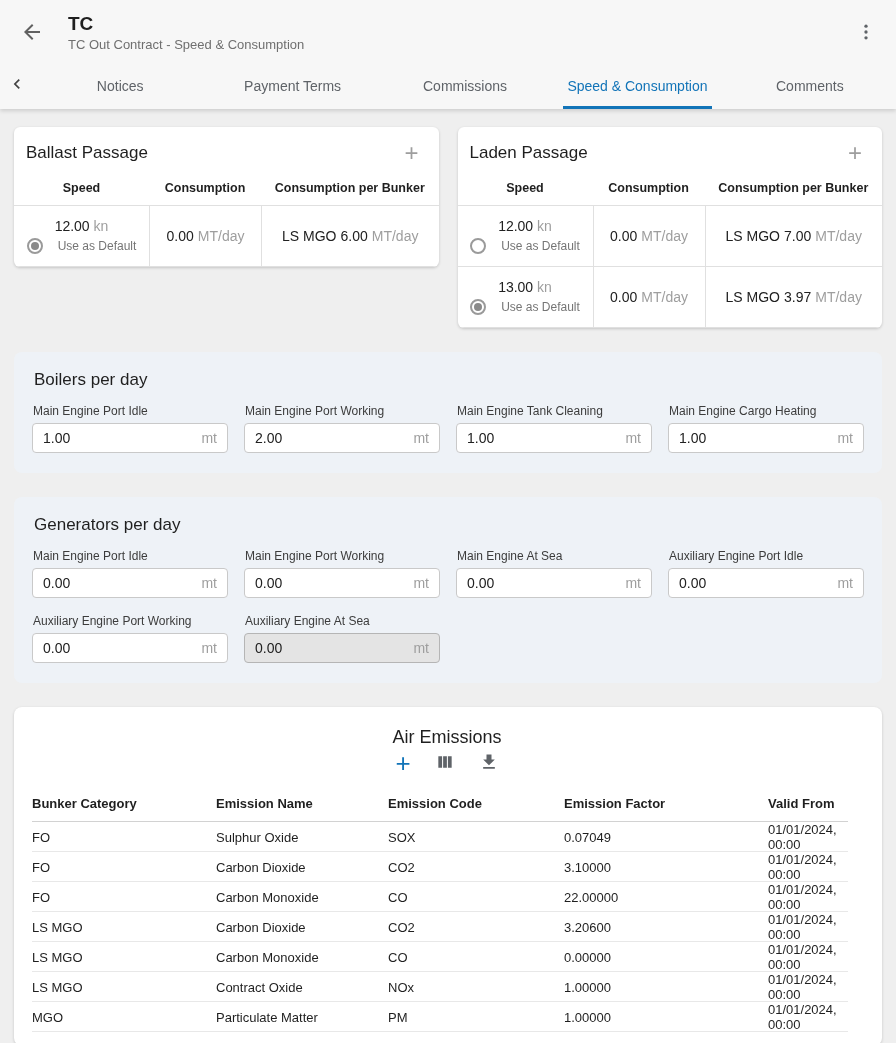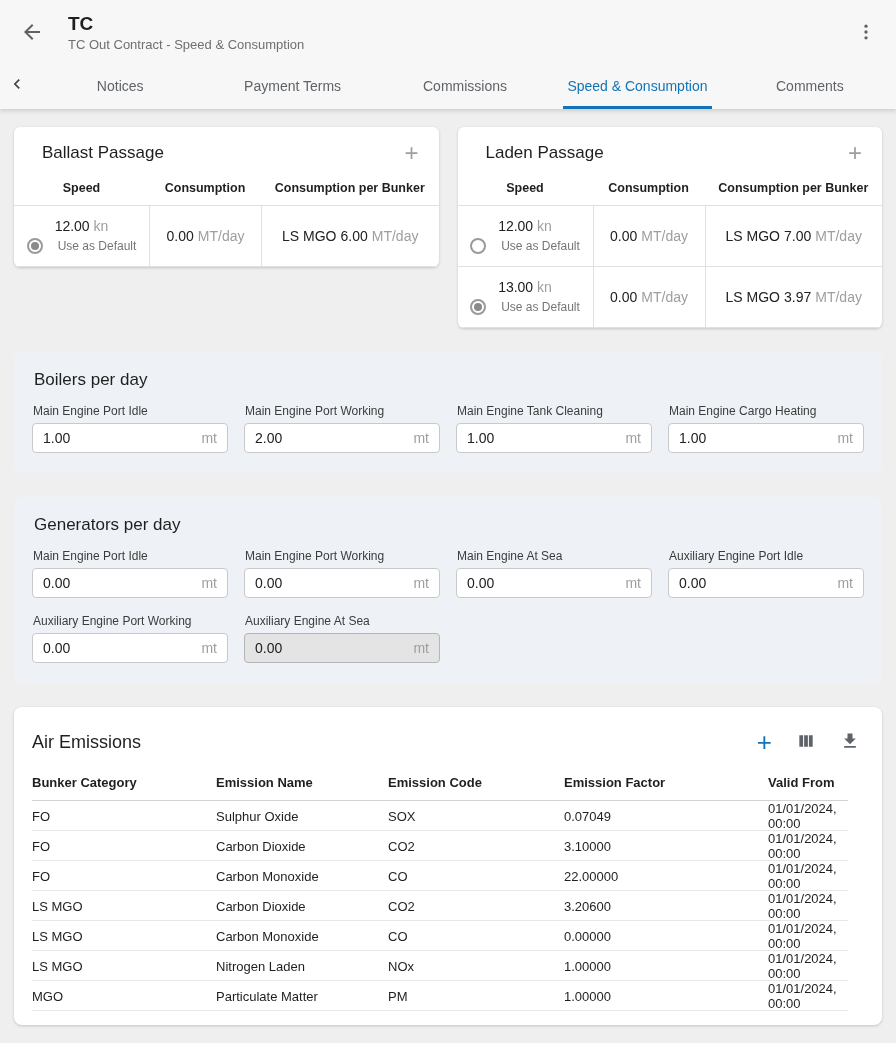--- a/index.html
+++ b/index.html
@@ -64,21 +64,21 @@
     padding:18px 14px 0 14px;
     align-items:flex-start;
   }
   .card{
     background:#fff;border-radius:6px;
     box-shadow:0 1px 3px rgba(0,0,0,.18);
     flex:1;overflow:hidden;
   }
   .card-head{
     display:flex;justify-content:space-between;align-items:center;
-    padding:14px 16px 10px 28px;
+    padding:14px 16px 10px 12px;
   }
   .card-title{font-size:17px;font-weight:400;color:#1f1f1f;}
   .plus-btn{
     background:none;border:none;cursor:pointer;
     font-size:24px;line-height:1;color:#9e9e9e;padding:0 4px;
   }
   .ptable-header,.ptable-row{
     display:grid;
     grid-template-columns:135px 112px 1fr;
   }
@@ -124,22 +124,23 @@
   }
   .input-box.disabled{background:#e4e4e4;border-color:#b5b5b5;cursor:default;}
   
   .em-card{
     margin:24px 14px 16px 14px;
     background:#fff;border-radius:8px;
     box-shadow:0 1px 3px rgba(0,0,0,.18);
     padding-bottom:6px;
   }
   .em-head{
-    display:flex;justify-content:space-between;align-items:center;
+    display:flex;justify-content:center;align-items:center;
     padding:20px 20px 10px 18px;
+    flex-direction:column;
   }
   .em-title{font-size:18px;font-weight:400;color:#1f1f1f;}
   .em-actions{display:flex;align-items:center;gap:20px;}
   .em-actions .icon-btn{padding:2px;}
   .em-plus{font-size:26px;line-height:1;color:var(--accent);font-weight:400;}
   .etable{padding:0 34px 8px 18px;}
   .ehead,.erow{
     display:grid;
     grid-template-columns:184px 172px 176px 172px 1fr;
     align-items:center;
@@ -440,21 +441,21 @@
     </div>
     <div class="erow">
       <div>LS MGO</div>
       <div>Carbon Monoxide</div>
       <div>CO</div>
       <div class="col-right">0.00000</div>
       <div style="padding-left:32px">01/01/2024, 00:00</div>
     </div>
     <div class="erow">
       <div>LS MGO</div>
-      <div>Nitrogen Laden</div>
+      <div>Contract Oxide</div>
       <div>NOx</div>
       <div class="col-right">1.00000</div>
       <div style="padding-left:32px">01/01/2024, 00:00</div>
     </div>
     <div class="erow">
       <div>MGO</div>
       <div>Particulate Matter</div>
       <div>PM</div>
       <div class="col-right">1.00000</div>
       <div style="padding-left:32px">01/01/2024, 00:00</div>

